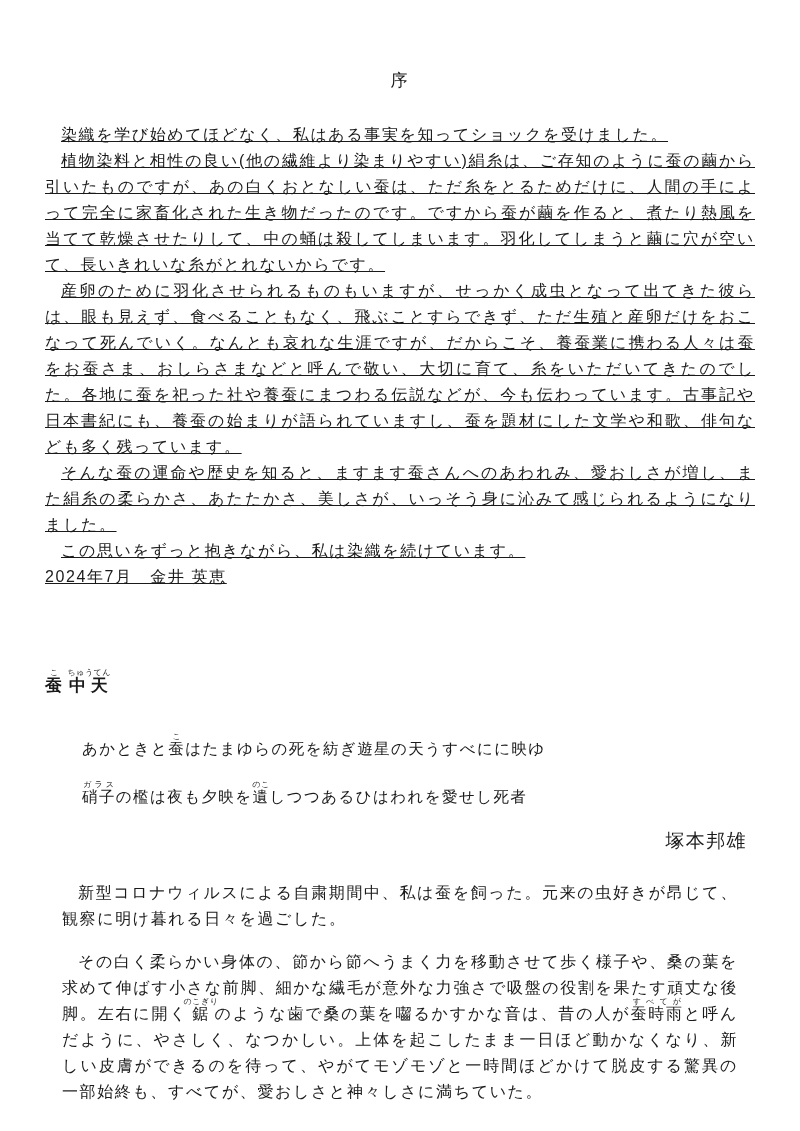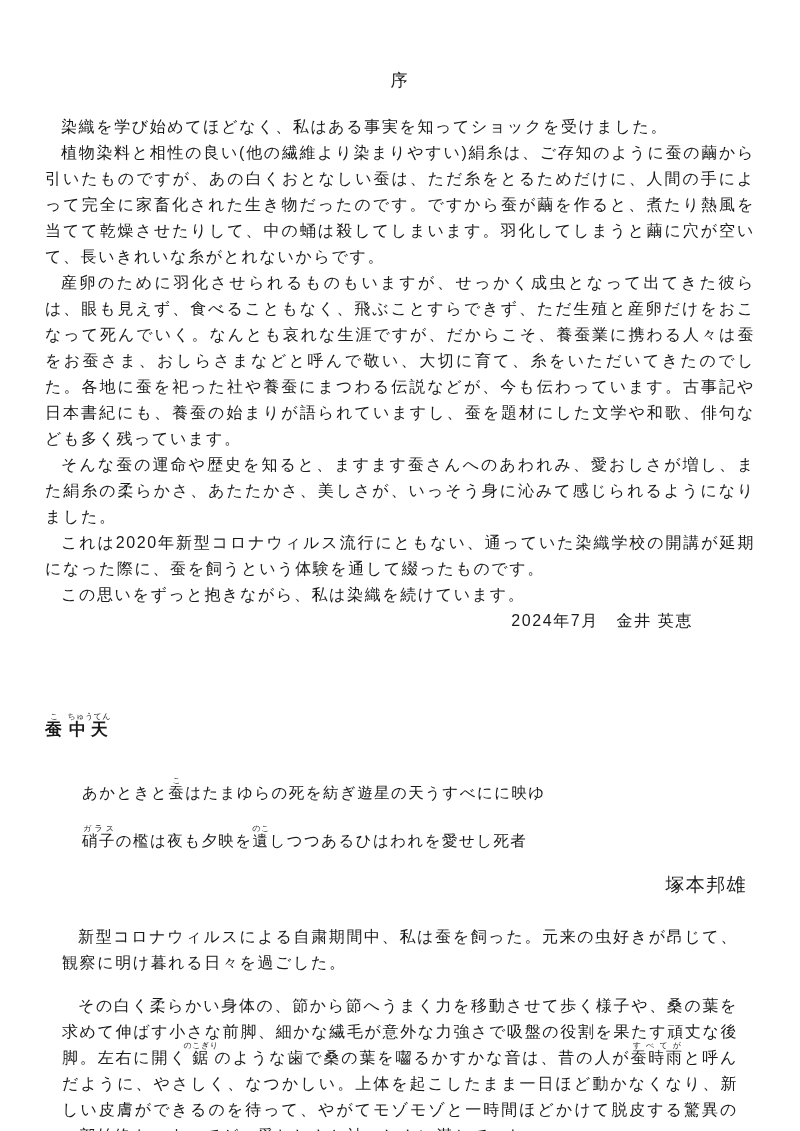--- a/index.html
+++ b/index.html
@@ -23,33 +23,34 @@
   .doc-title {
     margin: 0;
     padding-top: 70px;
     text-align: center;
     font-size: 17px;
     font-weight: normal;
     letter-spacing: 2px;
     line-height: 22px;
   }
   .preface {
-    margin-top: 22px;
+    margin-top: 30px;
     font-size: 16px;
     line-height: 26px;
     letter-spacing: 1.6px;
     text-align: justify;
+    text-decoration: underline;
   }
   .preface p {
     margin: 0;
     text-indent: 1em;
   }
   .signature {
     text-indent: 0 !important;
-    text-align: right;
+    text-align: left;
     padding-right: 62px;
   }
   .chapter-heading {
     margin: 0;
     margin-top: 78px;
     font-size: 17px;
     font-weight: bold;
     letter-spacing: 1.5px;
     line-height: 24px;
   }
@@ -98,21 +99,20 @@
 
 <div class="page">
 
   <h1 class="doc-title">序</h1>
 
   <section class="preface">
     <p>染織を学び始めてほどなく、私はある事実を知ってショックを受けました。</p>
     <p>植物染料と相性の良い(他の繊維より染まりやすい)絹糸は、ご存知のように蚕の繭から引いたものですが、あの白くおとなしい蚕は、ただ糸をとるためだけに、人間の手によって完全に家畜化された生き物だったのです。ですから蚕が繭を作ると、煮たり熱風を当てて乾燥させたりして、中の蛹は殺してしまいます。羽化してしまうと繭に穴が空いて、長いきれいな糸がとれないからです。</p>
     <p>産卵のために羽化させられるものもいますが、せっかく成虫となって出てきた彼らは、眼も見えず、食べることもなく、飛ぶことすらできず、ただ生殖と産卵だけをおこなって死んでいく。なんとも哀れな生涯ですが、だからこそ、養蚕業に携わる人々は蚕をお蚕さま、おしらさまなどと呼んで敬い、大切に育て、糸をいただいてきたのでした。各地に蚕を祀った社や養蚕にまつわる伝説などが、今も伝わっています。古事記や日本書紀にも、養蚕の始まりが語られていますし、蚕を題材にした文学や和歌、俳句なども多く残っています。</p>
     <p>そんな蚕の運命や歴史を知ると、ますます蚕さんへのあわれみ、愛おしさが増し、また絹糸の柔らかさ、あたたかさ、美しさが、いっそう身に沁みて感じられるようになりました。</p>
-    <p>これは2020年新型コロナウィルス流行にともない、通っていた染織学校の開講が延期になった際に、蚕を飼うという体験を通して綴ったものです。</p>
     <p>この思いをずっと抱きながら、私は染織を続けています。</p>
     <p class="signature">2024年7月　金井 英恵</p>
   </section>
 
   <h2 class="chapter-heading"><ruby><span>蚕</span><rt>こ</rt></ruby><ruby><span>中天</span><rt>ちゅうてん</rt></ruby></h2>
 
   <div class="poem">
     <p class="poem-line"><span>あかときと</span><ruby><span>蚕</span><rt>こ</rt></ruby><span>はたまゆらの死を紡ぎ遊星の天うすべにに映ゆ</span></p>
     <p class="poem-line"><ruby><span>硝子</span><rt>ガラス</rt></ruby><span>の檻は夜も夕映を</span><ruby><span>遺</span><rt>のこ</rt></ruby><span>しつつあるひはわれを愛せし死者</span></p>
     <p class="poem-attribution">塚本邦雄</p>

